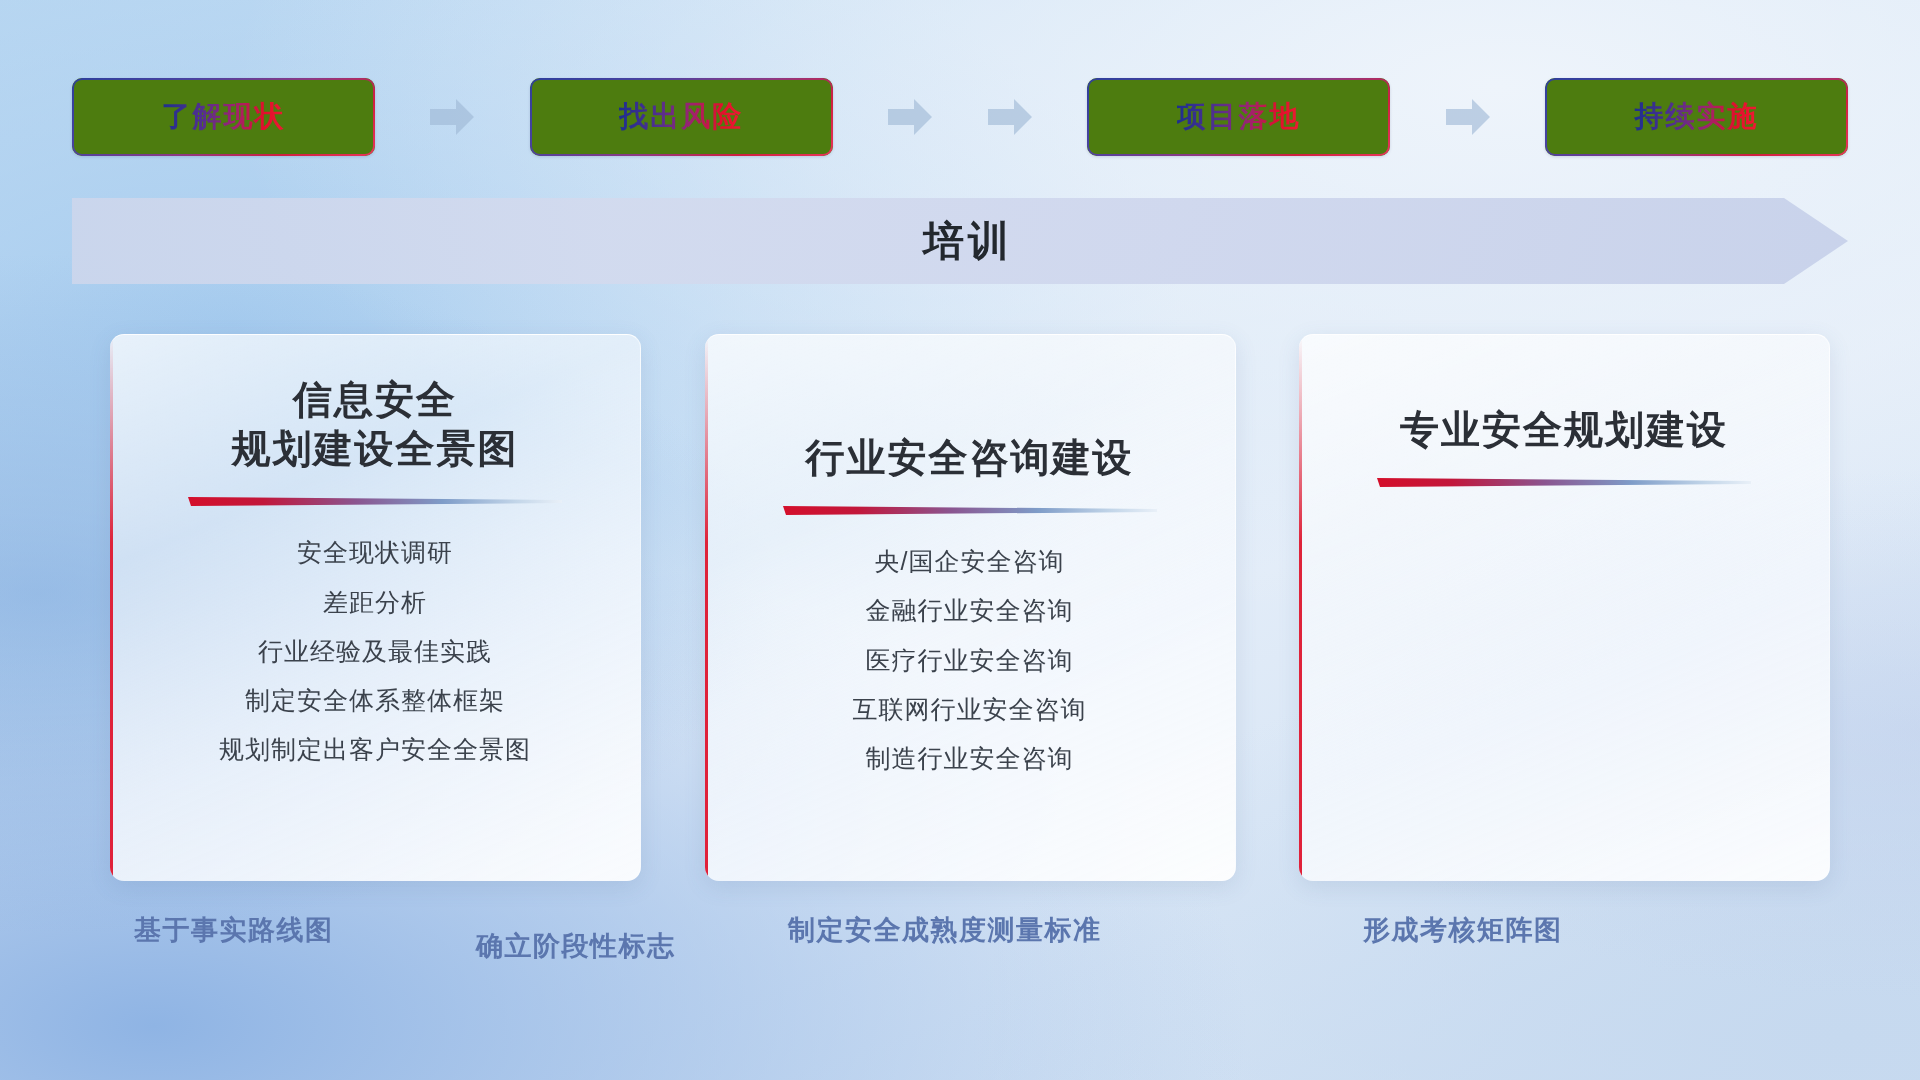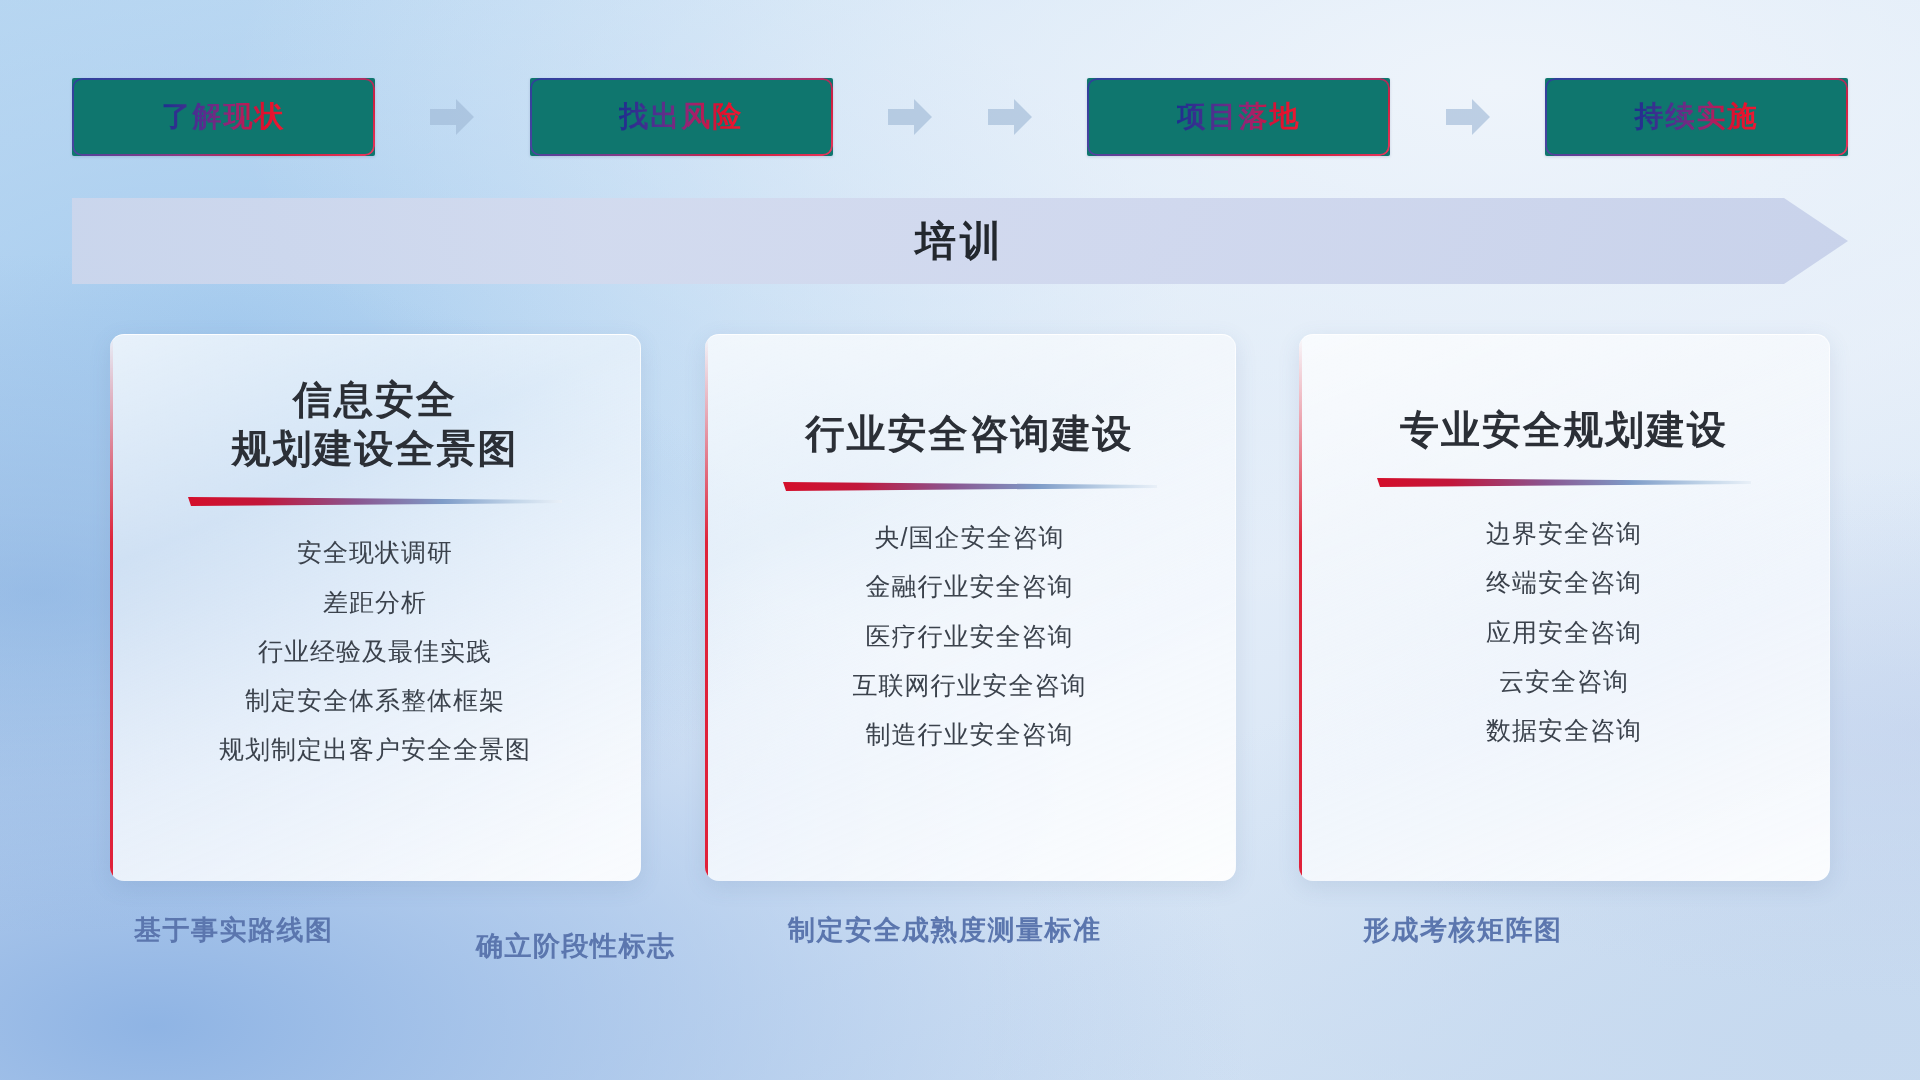--- a/index.html
+++ b/index.html
@@ -23,44 +23,44 @@
         radial-gradient(55% 45% at 2% 55%, rgba(120,165,220,.55) 0%, rgba(120,165,220,0) 70%),
         radial-gradient(45% 35% at 100% 68%, rgba(190,205,235,.45) 0%, rgba(190,205,235,0) 70%);}
 
   
   #stage{position:absolute;inset:0;}
 
   
   .steps{position:absolute;left:72px;top:78px;width:1776px;height:78px;
          display:flex;align-items:center;justify-content:space-between;}
   .step{
-    position:relative;width:303px;height:78px;border-radius:2px;
+    position:relative;width:303px;height:78px;border-radius:10px;
     display:flex;align-items:center;justify-content:center;
-    background:#0f766e;
+    background:#4d7c0f;
     box-shadow:0 1px 3px rgba(60,80,120,.18);
   }
   .step::before{
     content:"";position:absolute;inset:0;border-radius:10px;padding:2px;
     background:linear-gradient(150deg,#2e3f9b 0%,#4a43a0 28%,#8d3a84 55%,#cf2040 78%,#e8365c 100%);
     -webkit-mask:linear-gradient(#000 0 0) content-box,linear-gradient(#000 0 0);
     -webkit-mask-composite:xor;mask-composite:exclude;
     pointer-events:none;
   }
   .step-label{
     position:relative;z-index:2;
     font-size:29px;font-weight:700;letter-spacing:2px;
     background:linear-gradient(90deg,#1d2f8f 0%,#52308f 32%,#9c2371 58%,#e10f2c 82%,#ee1b33 100%);
     -webkit-background-clip:text;background-clip:text;color:transparent;
     -webkit-text-fill-color:transparent;
   }
   .step-arrow{width:44px;height:38px;flex:0 0 44px;position:relative;opacity:.62;}
   .step-arrow svg{display:block;width:44px;height:38px;}
 
   
-  .banner{position:absolute;left:72px;top:198px;width:1776px;height:86px;}
+  .banner{position:absolute;left:72px;top:198px;width:1776px;height:86px;padding-left:16px;}
   .banner-shape{position:absolute;inset:0;
     -webkit-clip-path:polygon(0 0,1712px 0,1776px 50%,1712px 100%,0 100%);
     clip-path:polygon(0 0,1712px 0,1776px 50%,1712px 100%,0 100%);
     background:linear-gradient(100deg,rgba(204,214,236,.92) 0%,rgba(211,218,238,.90) 30%,rgba(206,214,237,.92) 62%,rgba(199,209,234,.95) 100%);
   }
   .banner-text{position:absolute;inset:0;display:flex;align-items:center;justify-content:center;
     font-size:41px;font-weight:700;letter-spacing:4px;color:#23282e;}
 
   
   .cards{position:absolute;left:110px;top:334px;width:1720px;height:658px;
@@ -167,21 +167,21 @@
           <div class="card-list-item">差距分析</div>
           <div class="card-list-item">行业经验及最佳实践</div>
           <div class="card-list-item">制定安全体系整体框架</div>
           <div class="card-list-item">规划制定出客户安全全景图</div>
         </div>
       </div>
     </div>
 
     <div class="card">
       <div class="card-body">
-        <div class="card-title" style="margin-top:74px;">
+        <div class="card-title" style="margin-top:98px;">
           <div>行业安全咨询建设</div>
         </div>
         <div class="rule">
           <svg viewBox="0 0 374 13" preserveAspectRatio="none" width="374" height="13">
             <defs>
               <linearGradient id="g2" x1="0" y1="0" x2="1" y2="0">
                 <stop offset="0%" stop-color="#d40f2b"></stop>
                 <stop offset="20%" stop-color="#c2173b"></stop>
                 <stop offset="45%" stop-color="#8a5590"></stop>
                 <stop offset="68%" stop-color="#7e9cc8"></stop>
@@ -215,27 +215,20 @@
                 <stop offset="20%" stop-color="#c2173b"></stop>
                 <stop offset="45%" stop-color="#8a5590"></stop>
                 <stop offset="68%" stop-color="#7e9cc8"></stop>
                 <stop offset="88%" stop-color="#c3d6e9"></stop>
                 <stop offset="100%" stop-color="#e9f0f8"></stop>
               </linearGradient>
             </defs>
             <path d="M0 2 L374 5 L374 8 L3 11 Z" fill="url(#g3)"></path>
           </svg>
         </div>
-        <div class="card-list">
-          <div class="card-list-item">边界安全咨询</div>
-          <div class="card-list-item">终端安全咨询</div>
-          <div class="card-list-item">应用安全咨询</div>
-          <div class="card-list-item">云安全咨询</div>
-          <div class="card-list-item">数据安全咨询</div>
-        </div>
       </div>
     </div>
 
   </div>
 
   <div class="captions">
     <div class="caption" style="left:134px;">基于事实路线图</div>
     <div class="caption" style="left:476px;margin-top:16px;">确立阶段性标志</div>
     <div class="caption" style="left:788px;">制定安全成熟度测量标准</div>
     <div class="caption" style="left:1363px;">形成考核矩阵图</div>

